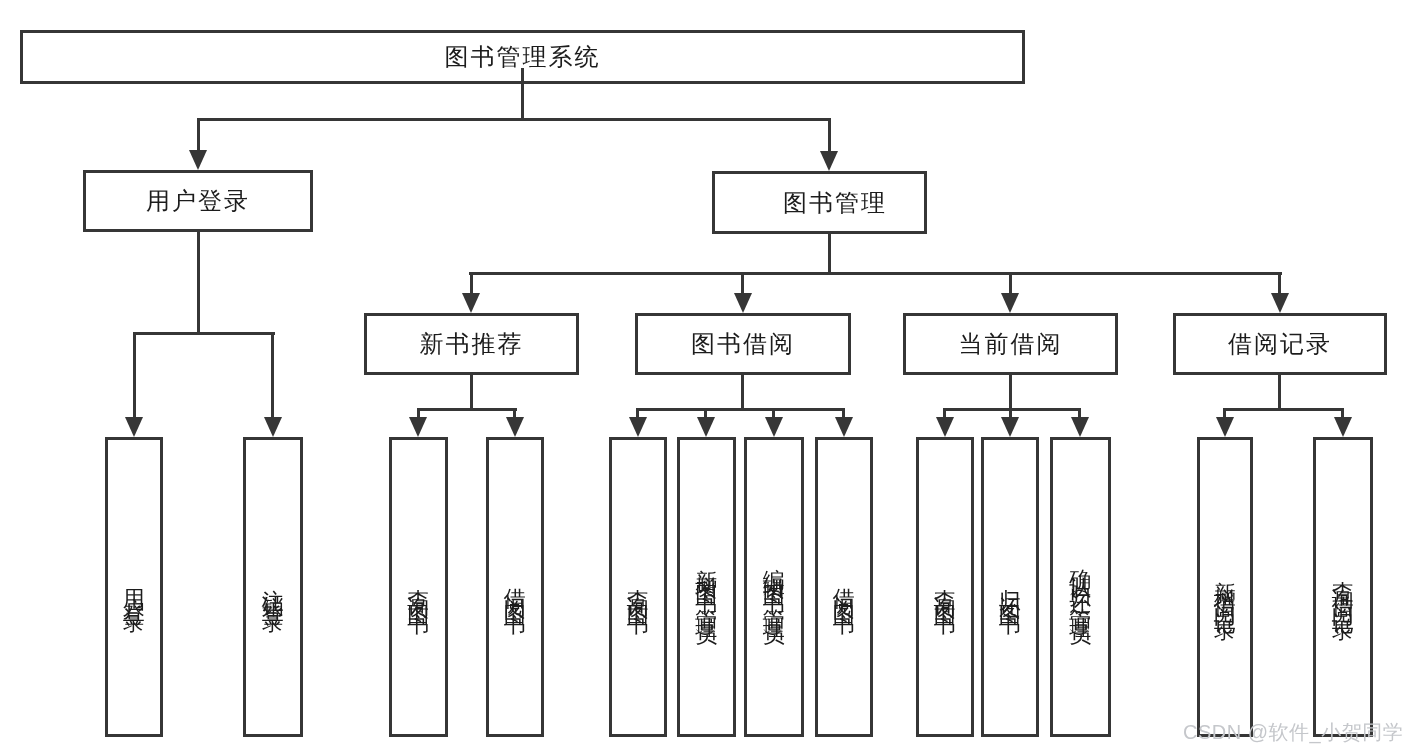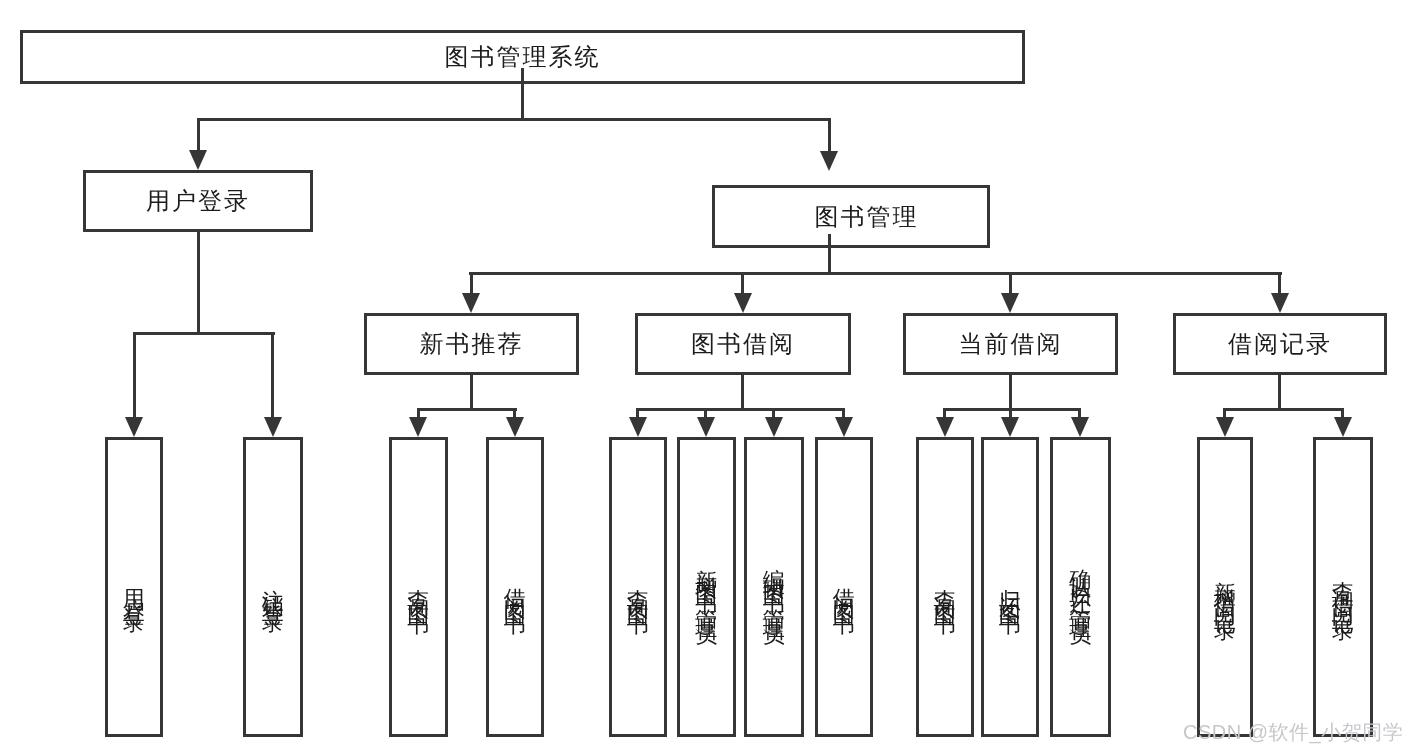--- a/index.html
+++ b/index.html
@@ -48,21 +48,21 @@
   <div class="line" style="left:521px;top:68px;width:3px;height:53px;"></div>
   <div class="line" style="left:197px;top:118px;width:634px;height:3px;"></div>
   <div class="line" style="left:197px;top:118px;width:3px;height:34px;"></div>
   <div class="arrow" style="left:189px;top:150px;"></div>
   <div class="line" style="left:828px;top:118px;width:3px;height:35px;"></div>
   <div class="arrow" style="left:820px;top:151px;"></div>
 
   <div class="box hbox" style="left:83px;top:170px;width:230px;height:62px;">
     <span>用户登录</span>
   </div>
-  <div class="box hbox" style="left:712px;top:185px;width:278px;height:63px;padding-left:31px;">
+  <div class="box hbox" style="left:712px;top:171px;width:215px;height:63px;padding-left:31px;">
     <span>图书管理</span>
   </div>
 
   <div class="line" style="left:197px;top:232px;width:3px;height:103px;"></div>
   <div class="line" style="left:133px;top:332px;width:142px;height:3px;"></div>
   <div class="line" style="left:133px;top:332px;width:3px;height:87px;"></div>
   <div class="arrow" style="left:125px;top:417px;"></div>
   <div class="line" style="left:271px;top:332px;width:3px;height:87px;"></div>
   <div class="arrow" style="left:264px;top:417px;"></div>
 

